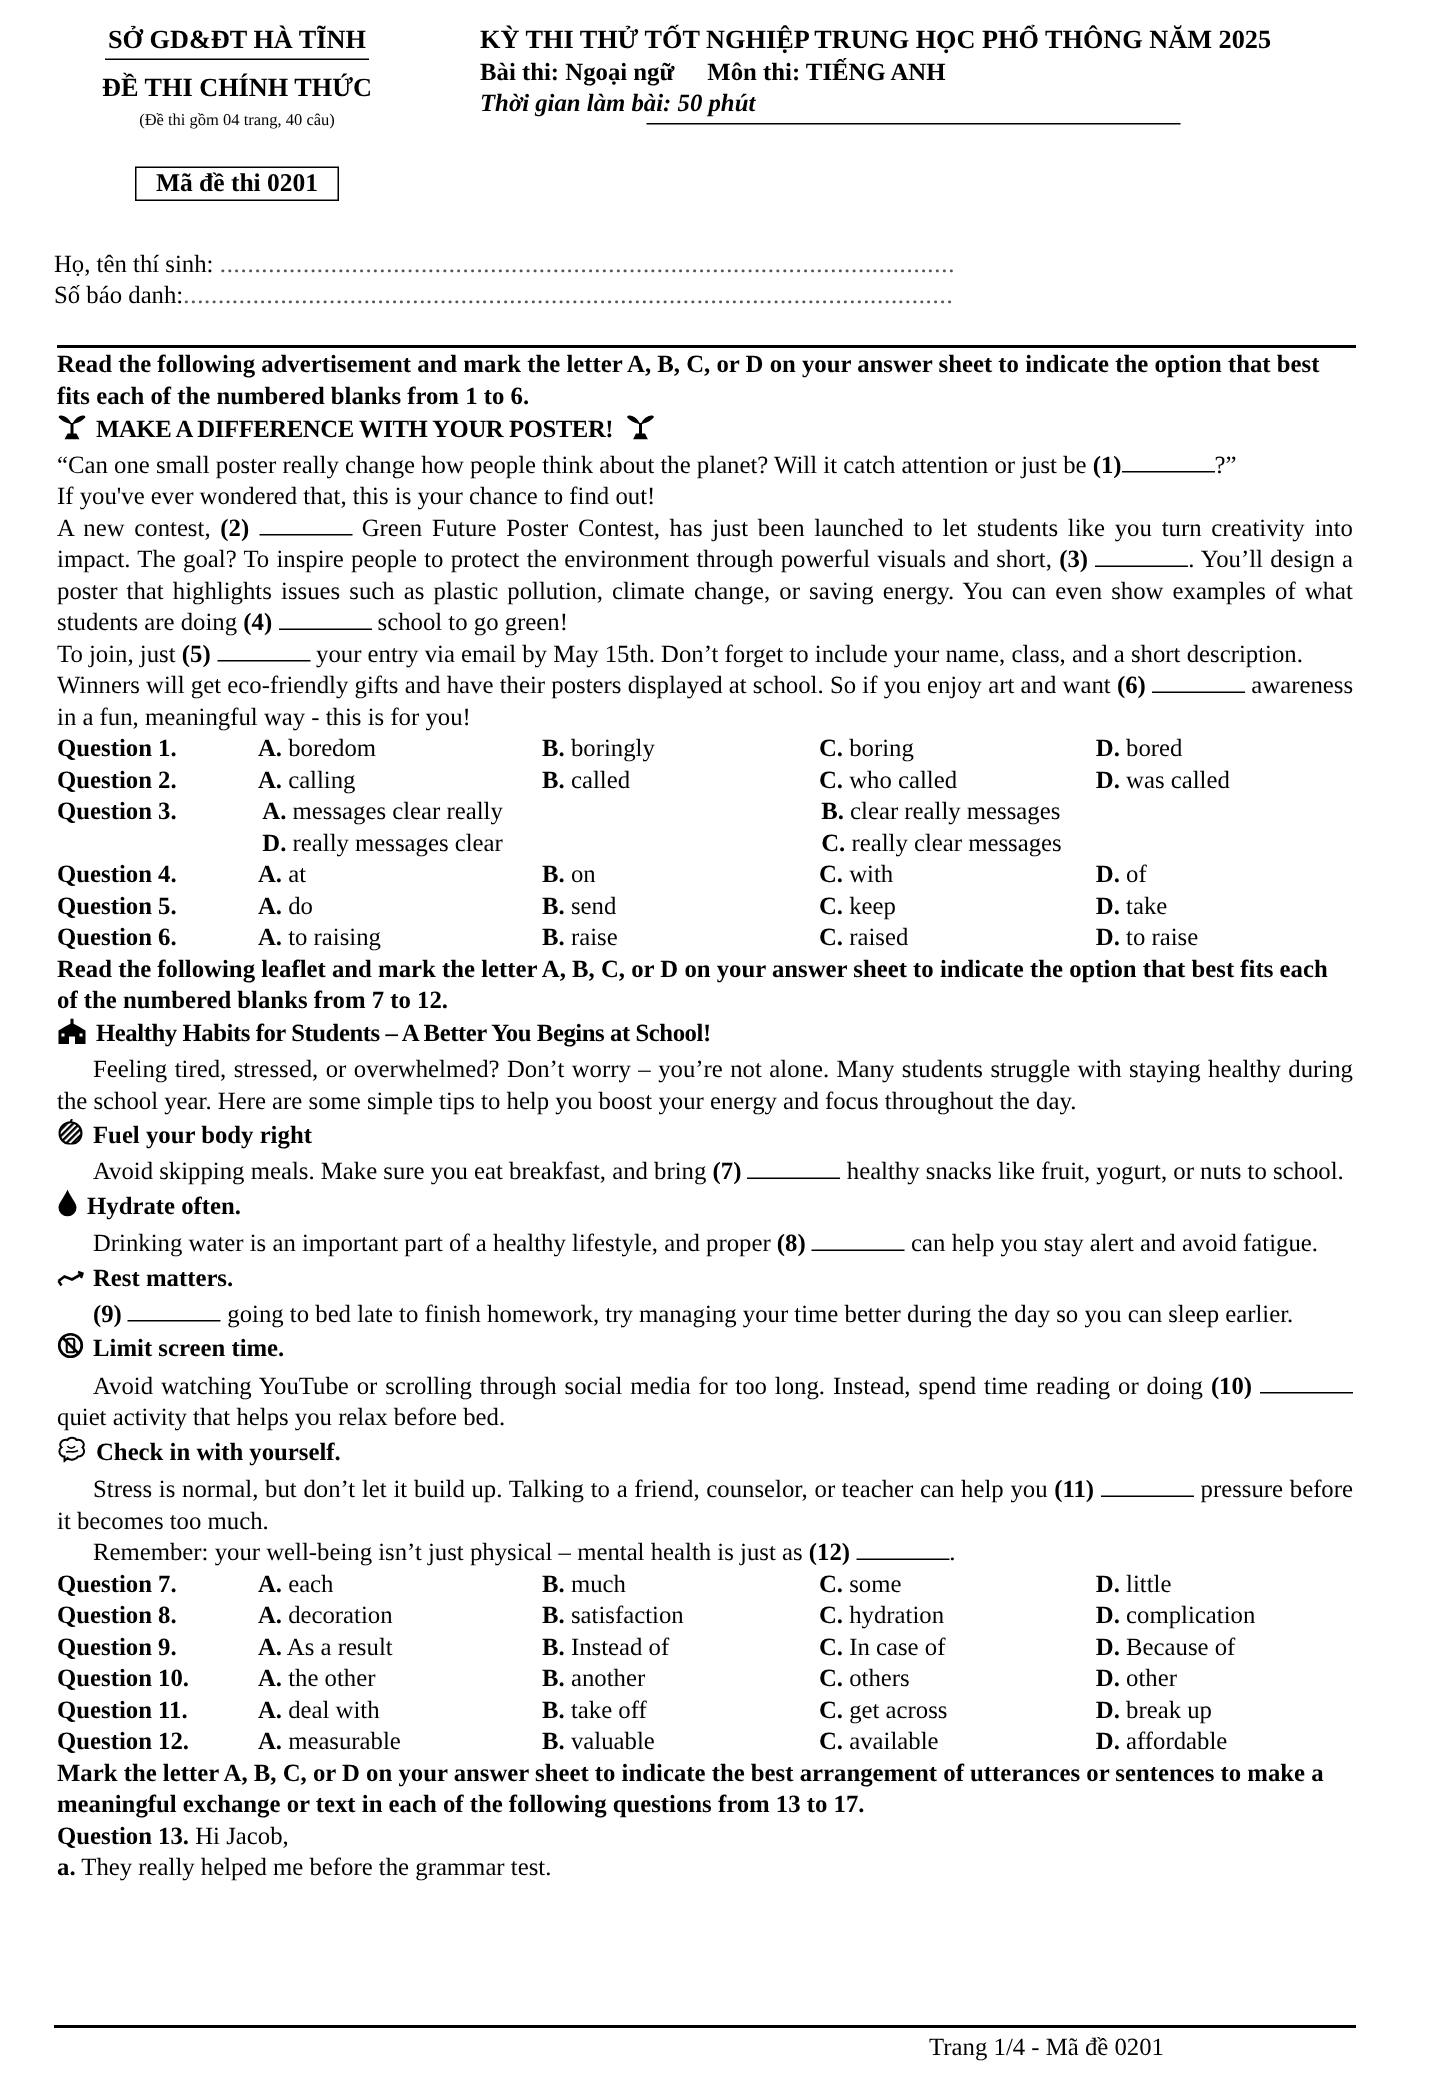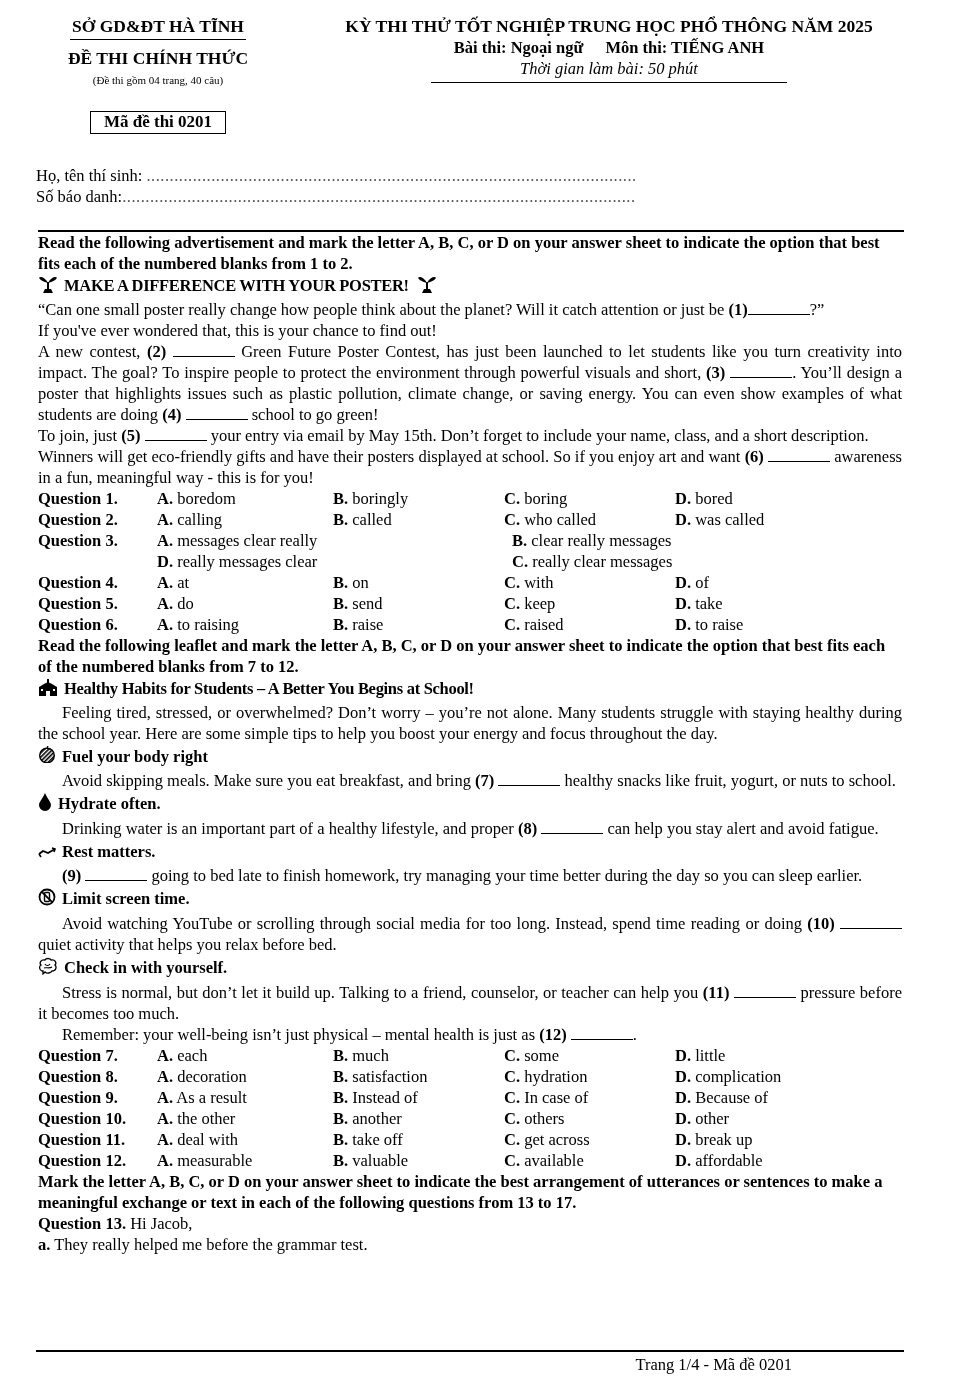--- a/index.html
+++ b/index.html
@@ -14,51 +14,51 @@
   }
   .page { position: absolute; left: 0; top: 0; width: 836px; height: 1388px; padding-left: 24px; }
 
   
   .hdr-left { position: absolute; left: 38px; top: 14px; width: 240px; text-align: center; }
   .hdr-left .dept { font-weight: bold; font-size: 17.5px; line-height: 24px; display: inline-block; padding: 0 2px 1px; border-bottom: 1px solid #000; }
   .hdr-left .official { font-weight: bold; font-size: 17.5px; line-height: 24px; margin-top: 6px; }
   .hdr-left .pages { font-size: 11px; line-height: 20px; }
   .code-box { position: absolute; left: 90px; top: 111px; width: 136px; height: 23px; border: 1.5px solid #000; text-align: center; font-weight: bold; font-size: 17px; line-height: 20px; }
 
-  .hdr-right { position: absolute; left: 320px; top: 14px; width: 578px; text-align: center; }
+  .hdr-right { position: absolute; left: 320px; top: 14px; width: 578px; }
   .hdr-right .exam { font-weight: bold; font-size: 17.5px; line-height: 24px; }
   .hdr-right .subject { font-weight: bold; font-size: 16.5px; line-height: 20px; }
   .hdr-right .subject .gap { display: inline-block; width: 22px; }
-  .hdr-right .time { font-style: italic; font-size: 16.5px; line-height: 22px; }
+  .hdr-right .time { font-style: italic; font-size: 16.5px; line-height: 22px; font-weight: bold; }
   .hdr-right .underline { width: 356px; height: 1px; background: #000; margin: 2px auto 0; }
 
   .candidate { position: absolute; left: 36px; top: 165px; font-size: 16.5px; line-height: 21px; }
   .candidate .dots { color: #555; letter-spacing: 0.5px; }
 
   .rule-top { position: absolute; left: 38px; top: 230px; width: 866px; height: 2px; background: #000; }
 
   .content { position: absolute; left: 38px; top: 232px; width: 864px; }
   .b { font-weight: bold; }
   .instr { font-weight: bold; font-size: 16.5px; line-height: 21px; }
   .center-title { text-align: left; font-weight: bold; font-size: 16.5px; line-height: 23px; letter-spacing: -0.3px; }
   .para { text-align: justify; line-height: 21px; }
   .indent { text-indent: 24px; }
   .blank { display: inline-block; border-bottom: 1.3px solid #000; width: 62px; height: 15px; vertical-align: baseline; }
   .section-head { font-weight: bold; line-height: 24px; margin-top: 1px; }
   .icon { display: inline-block; vertical-align: middle; margin-right: 6px; }
 
-  .q-row { display: flex; line-height: 21px; }
+  .q-row { display: flex; line-height: 21px; gap: 18px; }
   .q-row .qn { width: 119px; font-weight: bold; }
   .q-row .opt { width: 176px; }
   .q-row .opt.c { width: 171px; }
   .q-row .opt.wide { width: 355px; }
   .opt .ol { font-weight: bold; }
 
   .rule-bottom { position: absolute; left: 36px; top: 1350px; width: 868px; height: 2px; background: #000; }
-  .footer { position: absolute; right: 44px; top: 1354px; font-size: 16.5px; line-height: 22px; }
+  .footer { position: absolute; right: 60px; top: 1354px; font-size: 16.5px; line-height: 22px; }
 </style>
 </head>
 <body>
 
 <div class="page">
 
   <div class="hdr-left">
     <div class="dept">SỞ GD&amp;ĐT HÀ TĨNH</div>
     <div class="official">ĐỀ THI CHÍNH THỨC</div>
     <div class="pages">(Đề thi gồm 04 trang, 40 câu)</div>
@@ -76,21 +76,21 @@
 
   <div class="candidate">
     <div><span>Họ, tên thí sinh:</span> <span class="dots">..........................................................................................................</span></div>
     <div><span>Số báo danh:</span><span class="dots">...............................................................................................................</span></div>
   </div>
 
   <div class="rule-top"></div>
 
   <div class="content">
 
-    <div class="instr">Read the following advertisement and mark the letter A, B, C, or D on your answer sheet to indicate the option that best fits each of the numbered blanks from 1 to 2.</div>
+    <div class="instr">Read the following advertisement and mark the letter A, B, C, or D on your answer sheet to indicate the option that best fits each of the numbered blanks from 1 to 6.</div>
     <div class="center-title">
       <span class="icon">
         <svg width="20" height="18" viewBox="0 0 20 18">
             <path d="M10 8 C7 2 2 1 1 3 C3 6 7 7 10 8 Z M10 8 C13 2 18 1 19 3 C17 6 13 7 10 8 Z" fill="#000"></path>
             <rect x="9" y="7" width="2" height="8" fill="#000"></rect>
             <path d="M5 18 L15 18 L13 14 L7 14 Z" fill="#000"></path>
           </svg>
       </span><span>MAKE A DIFFERENCE WITH YOUR POSTER!</span>
       <span class="icon" style="margin-left:4px;margin-right:0">
         <svg width="20" height="18" viewBox="0 0 20 18">

